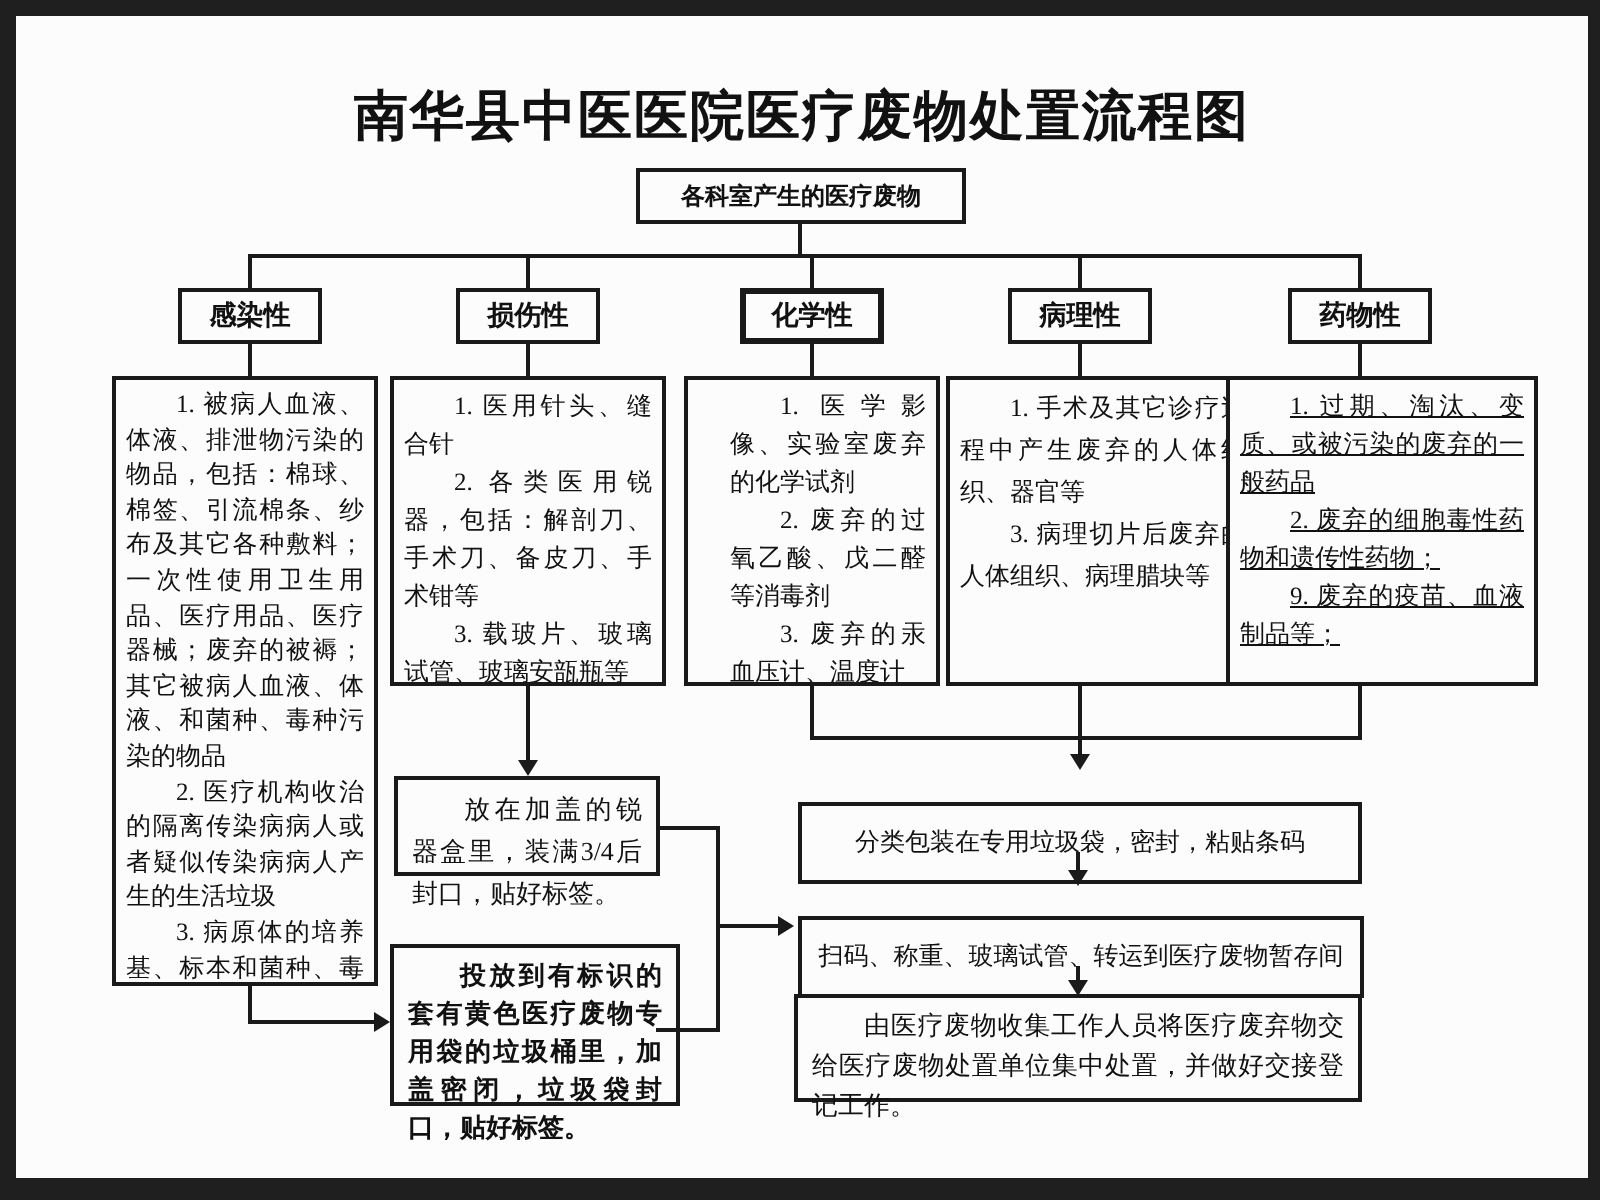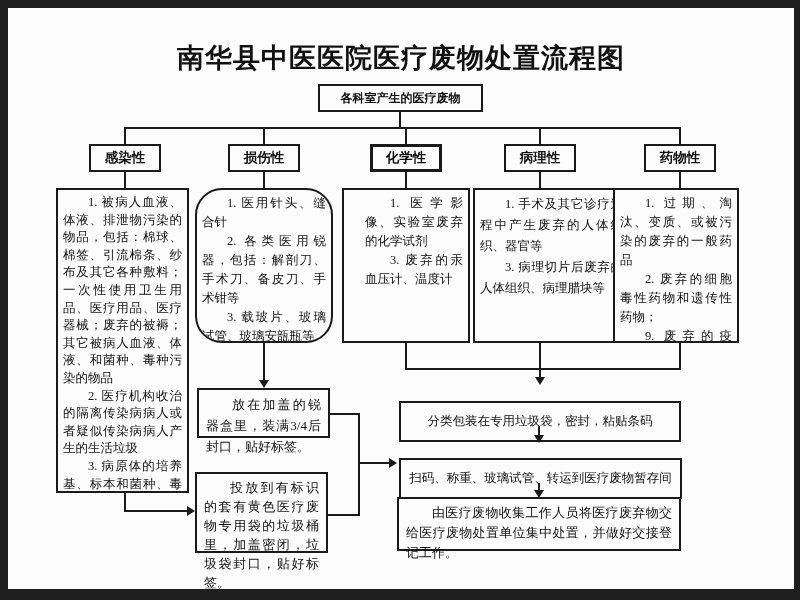--- a/index.html
+++ b/index.html
@@ -58,55 +58,56 @@
   <div class="abs vline" style="left:405px;top:172px;height:17px;"></div>
   <div class="abs vline" style="left:539px;top:172px;height:17px;"></div>
   <div class="abs vline" style="left:679px;top:172px;height:17px;"></div>
 
   <div class="abs box detail lh-a" style="left:56px;top:188px;width:133px;height:305px;">
     <p>1. 被病人血液、体液、排泄物污染的物品，包括：棉球、棉签、引流棉条、纱布及其它各种敷料；一次性使用卫生用品、医疗用品、医疗器械；废弃的被褥；其它被病人血液、体液、和菌种、毒种污染的物品</p>
     <p>2. 医疗机构收治的隔离传染病病人或者疑似传染病病人产生的生活垃圾</p>
     <p>3. 病原体的培养基、标本和菌种、毒种保存液</p>
 
   </div>
-  <div class="abs box detail lh-b" style="left:195px;top:188px;width:138px;height:155px;border-radius:27px;">
+  <div class="abs box detail lh-b" style="left:195px;top:188px;width:138px;height:155px;">
     <p>1. 医用针头、缝合针</p>
     <p>2. 各类医用锐器，包括：解剖刀、手术刀、备皮刀、手术钳等</p>
     <p>3. 载玻片、玻璃试管、玻璃安瓿瓶等</p>
   </div>
   <div class="abs box detail lh-c" style="left:342px;top:188px;width:128px;height:155px;">
     <p>1. 医学影像、实验室废弃的化学试剂</p>
+    <p>2. 废弃的过氧乙酸、戊二醛等消毒剂</p>
     <p>3. 废弃的汞血压计、温度计</p>
   </div>
   <div class="abs box detail lh-d" style="left:473px;top:188px;width:157px;height:155px;">
     <p>1. 手术及其它诊疗过程中产生废弃的人体组织、器官等</p>
     <p>3. 病理切片后废弃的人体组织、病理腊块等</p>
   </div>
-  <div class="abs box detail lh-e" style="left:613px;top:188px;width:126px;height:155px;">
+  <div class="abs box detail lh-e" style="left:613px;top:188px;width:156px;height:155px;text-decoration:underline;">
     <p>1. 过期、淘汰、变质、或被污染的废弃的一般药品</p>
     <p>2. 废弃的细胞毒性药物和遗传性药物；</p>
     <p>9. 废弃的疫苗、血液制品等；</p>
   </div>
 
   <div class="abs vline" style="left:405px;top:343px;height:26px;"></div>
   <div class="abs vline" style="left:539px;top:343px;height:26px;"></div>
   <div class="abs vline" style="left:679px;top:343px;height:26px;"></div>
   <div class="abs hline" style="left:405px;top:368px;width:276px;"></div>
   <div class="abs vline" style="left:539px;top:368px;height:10px;"></div>
   <div class="abs ah-down" style="left:535px;top:377px;"></div>
 
   <div class="abs vline" style="left:263px;top:343px;height:38px;"></div>
   <div class="abs ah-down" style="left:259px;top:380px;"></div>
   <div class="abs box para flowtext" style="left:197px;top:388px;width:133px;height:50px;">放在加盖的锐器盒里，装满3/4后封口，贴好标签。</div>
 
   <div class="abs vline" style="left:124px;top:492px;height:20px;"></div>
   <div class="abs hline" style="left:124px;top:510px;width:63px;"></div>
   <div class="abs ah-right" style="left:187px;top:506px;"></div>
 
-  <div class="abs box para" style="left:195px;top:472px;width:133px;height:81px;font-size:13px;line-height:19px;">投放到有标识的套有黄色医疗废物专用袋的垃圾桶里，加盖密闭，垃圾袋封口，贴好标签。</div>
+  <div class="abs box para" style="left:195px;top:472px;width:145px;height:81px;font-size:13px;line-height:19px;font-weight:bold;">投放到有标识的套有黄色医疗废物专用袋的垃圾桶里，加盖密闭，垃圾袋封口，贴好标签。</div>
 
   <div class="abs hline" style="left:330px;top:413px;width:30px;"></div>
   <div class="abs hline" style="left:328px;top:514px;width:32px;"></div>
   <div class="abs vline" style="left:358px;top:413px;height:103px;"></div>
   <div class="abs hline" style="left:358px;top:462px;width:32px;"></div>
   <div class="abs ah-right" style="left:389px;top:458px;"></div>
 
   <div class="abs box center oneline" style="left:399px;top:385px;width:282px;height:41px;">分类包装在专用垃圾袋，密封，粘贴条码</div>
 
   <div class="abs vline" style="left:538px;top:426px;height:10px;"></div>

